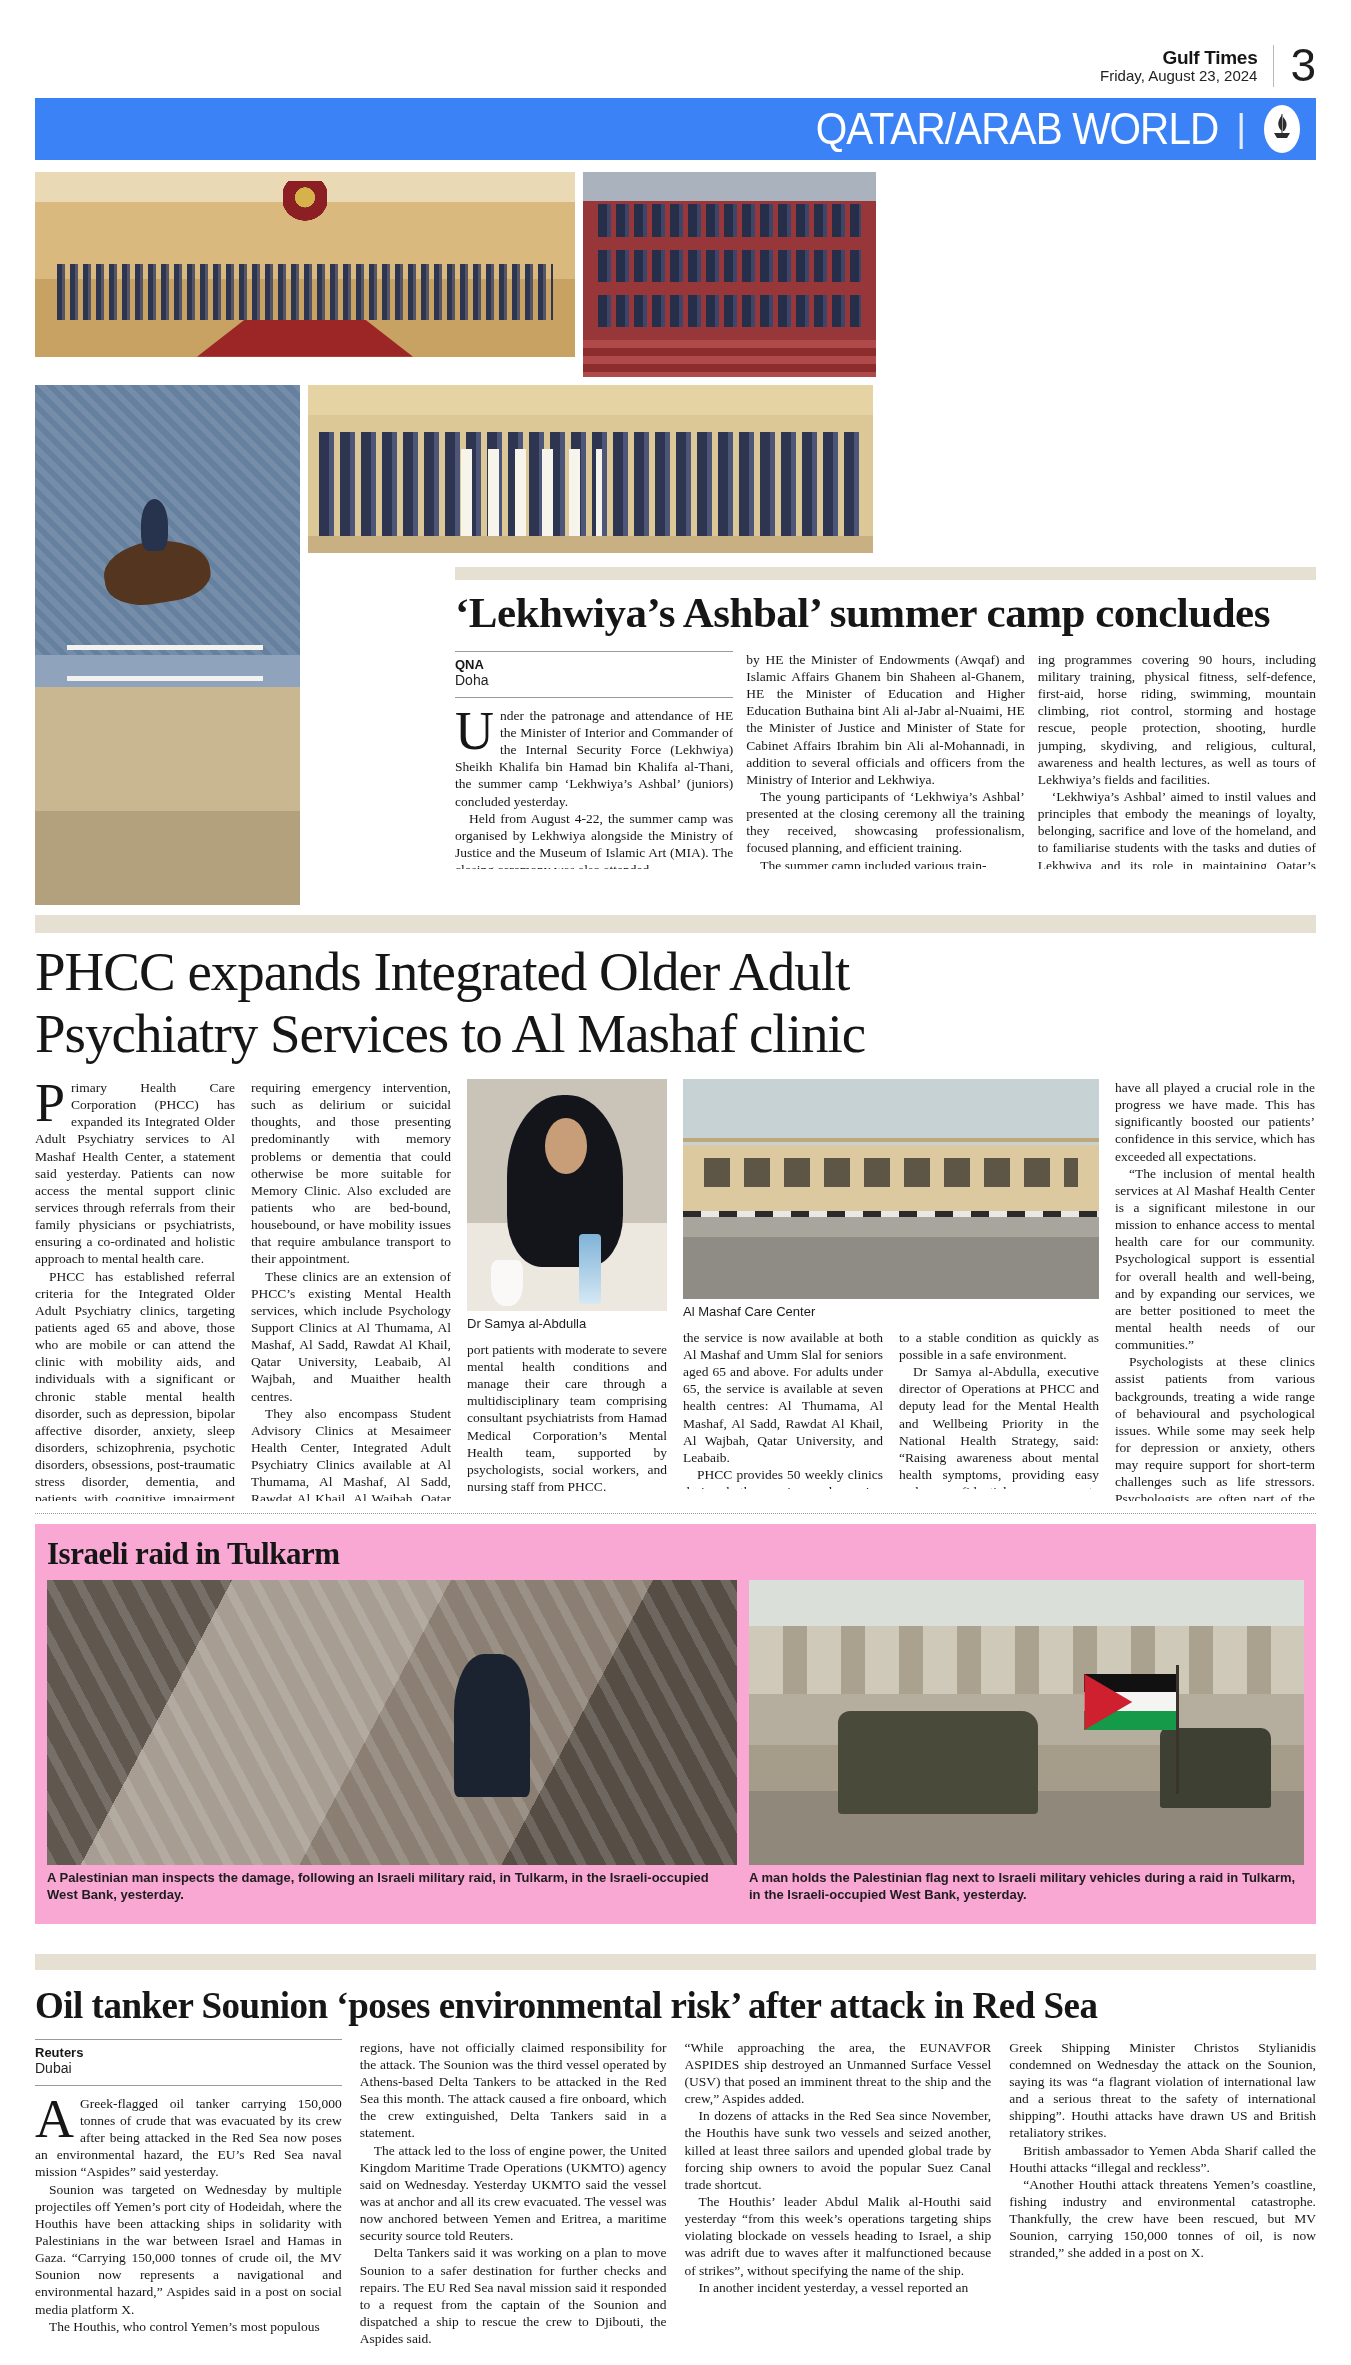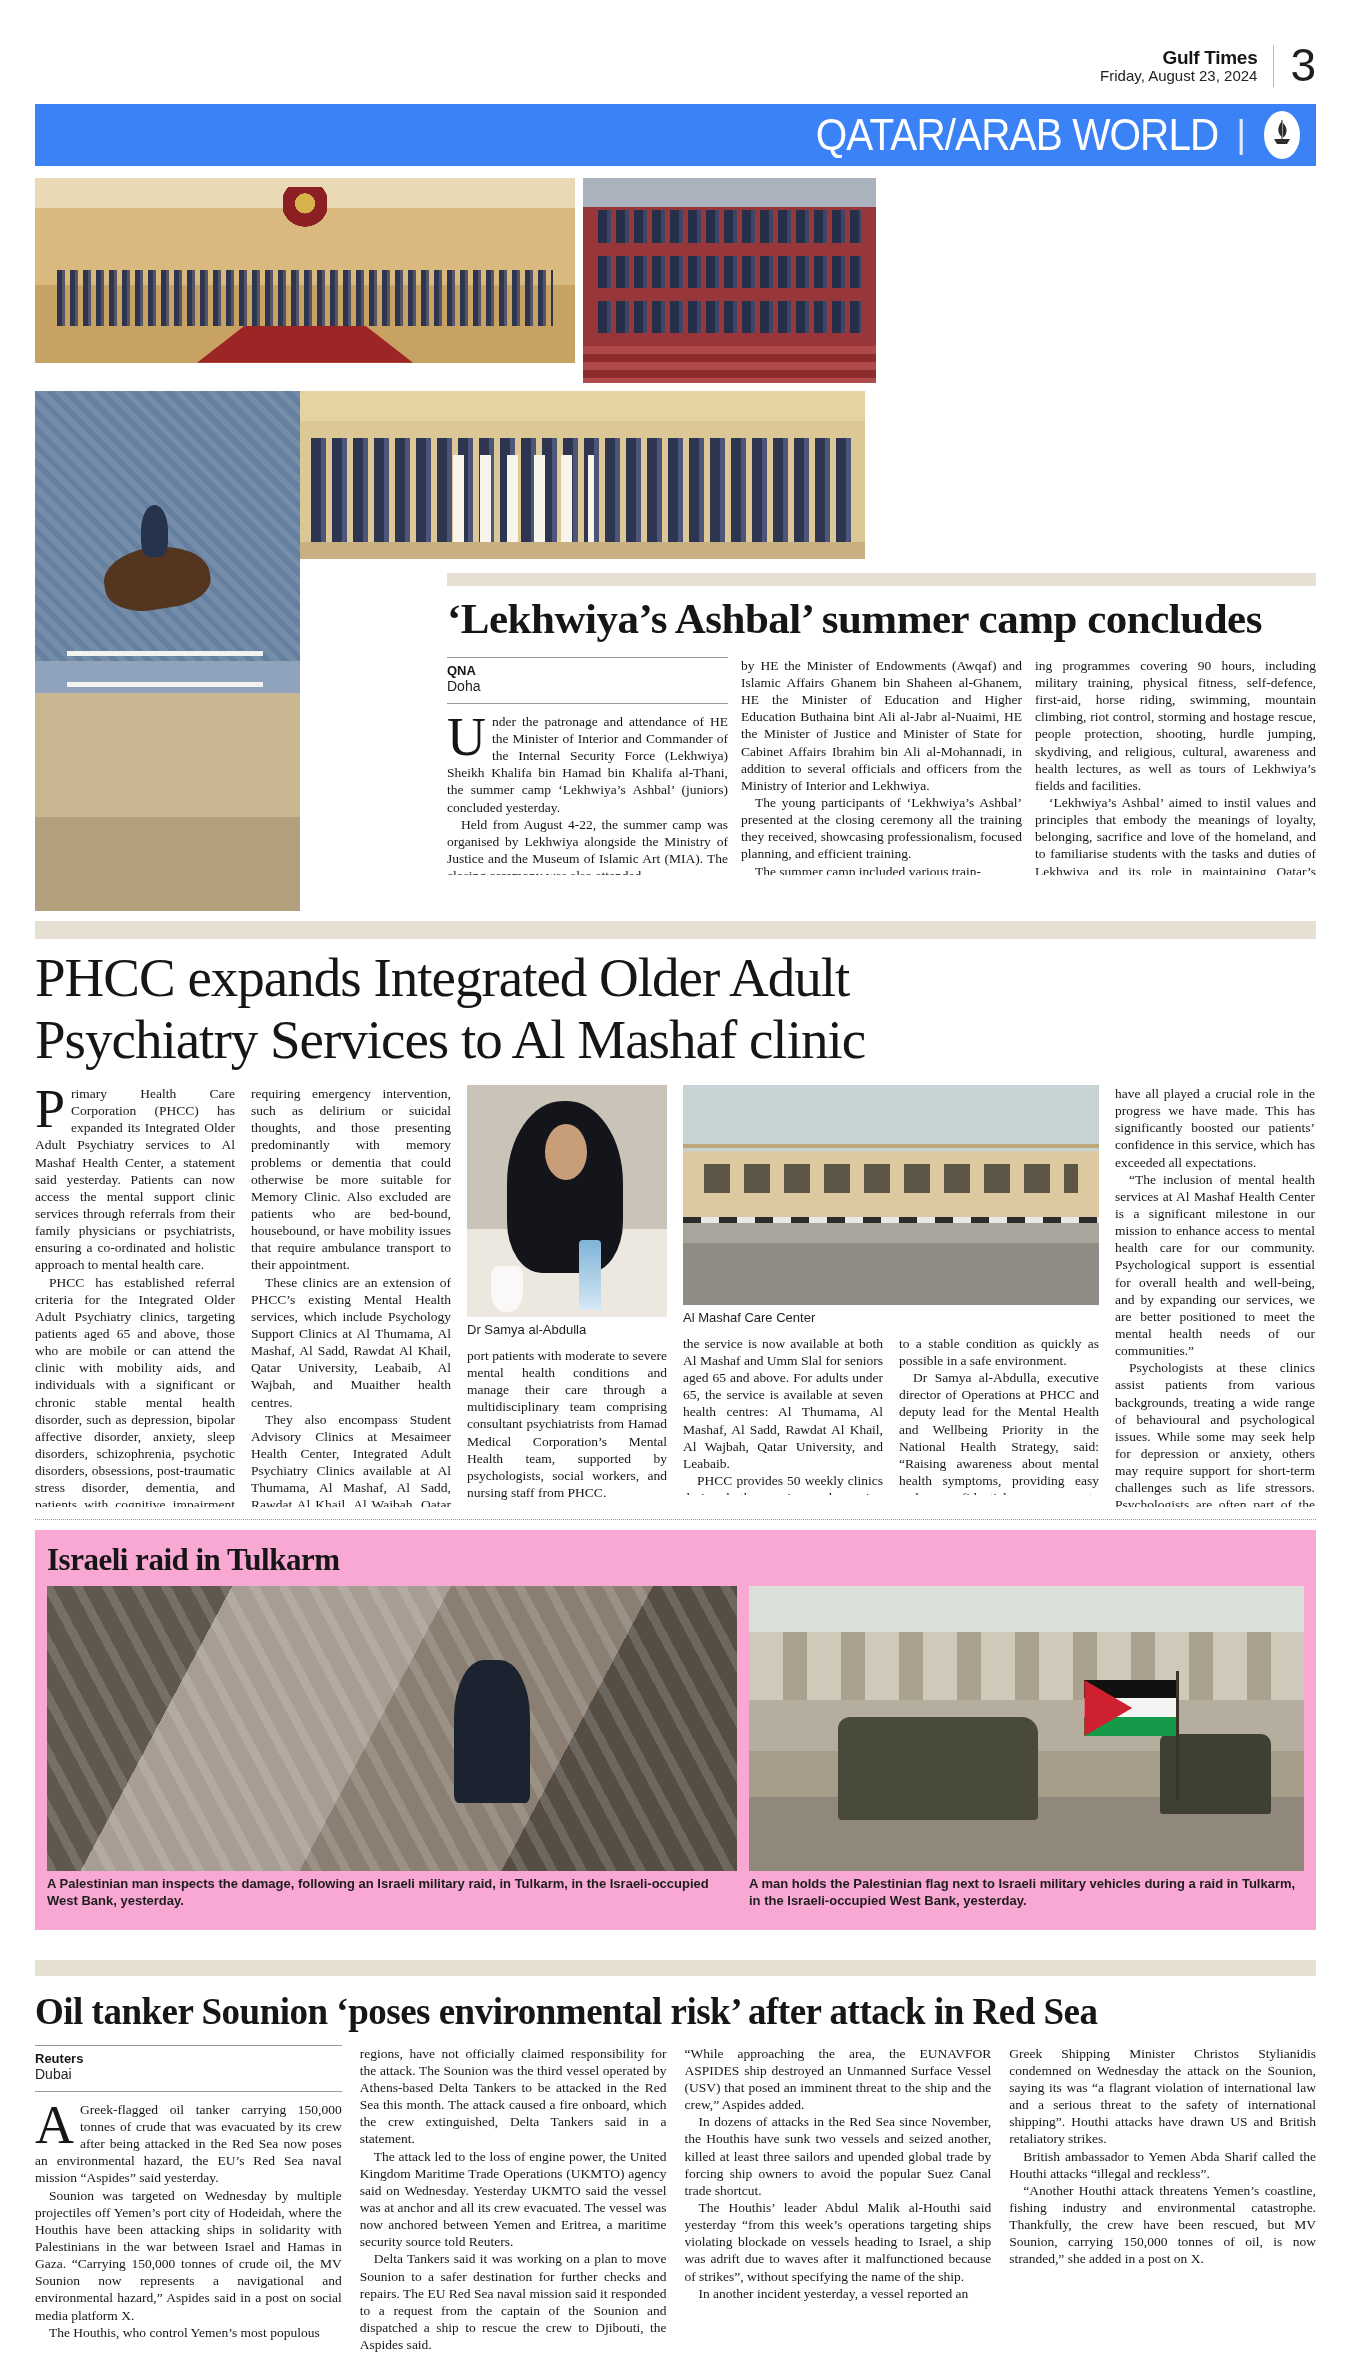--- a/index.html
+++ b/index.html
@@ -5,21 +5,21 @@
   * { box-sizing: border-box; margin: 0; padding: 0; }
   html,body { background:#fff; }
   body {
     width:1351px; height:2365px; overflow:hidden;
     font-family:"Liberation Serif", serif; color:#161616;
   }
   .page { padding:0 35px; }
 
   
   .masthead { display:flex; justify-content:flex-end; align-items:center; gap:16px;
-              padding-top:44px; padding-bottom:16px; font-family:"Liberation Sans", sans-serif; }
+              padding-top:44px; padding-bottom:10px; font-family:"Liberation Sans", sans-serif; }
   .mast-text { text-align:right; line-height:1.12; }
   .paper-name { font-weight:bold; font-size:19px; letter-spacing:-0.3px; }
   .mast-date { font-size:15px; color:#222; }
   .mast-divider { width:1px; height:42px; background:#b9b9b9; }
   .page-num { font-size:46px; line-height:0.95; font-weight:400; color:#1e1e1e; }
 
   
   .banner { height:62px; display:flex; align-items:center; justify-content:flex-end;
             gap:18px; padding:0 16px; color:#fff; font-family:"Liberation Sans", sans-serif; }
   .banner-title { font-size:45px; font-weight:400; letter-spacing:-1px;
@@ -101,21 +101,21 @@
   .byline .loc { font-size:14px; line-height:1.25; color:#222; }
   .dc { float:left; font-size:54px; line-height:42px; padding:3px 6px 0 0; }
   .khaki-band { height:16px; }
   .caption { font-family:"Liberation Sans", sans-serif; font-size:13px; line-height:1.3;
              color:#1d1d1d; padding:5px 0 8px; }
 
   
   .photo-row1 { display:flex; gap:8px; margin-top:12px; align-items:flex-start; }
   .ph-hall { width:540px; height:185px; }
   .ph-cadets { width:293px; height:205px; }
-  .lk-row { display:flex; gap:0; margin-top:8px; }
+  .lk-row { display:flex; gap:8px; margin-top:8px; }
   .ph-horse { width:265px; height:520px; flex:0 0 auto; }
   .lk-right { flex:1; min-width:0; }
   .ph-group { width:565px; height:168px; }
   .lk-head-wrap { margin-left:147px; }
   .lk-head-wrap .khaki-band { margin-top:14px; height:13px; }
   .lk-headline { font-size:43px; font-weight:700; letter-spacing:-0.5px; line-height:1.05;
                  margin:10px 0 16px; }
   .lk-cols { gap:13px; height:218px; }
 
   

